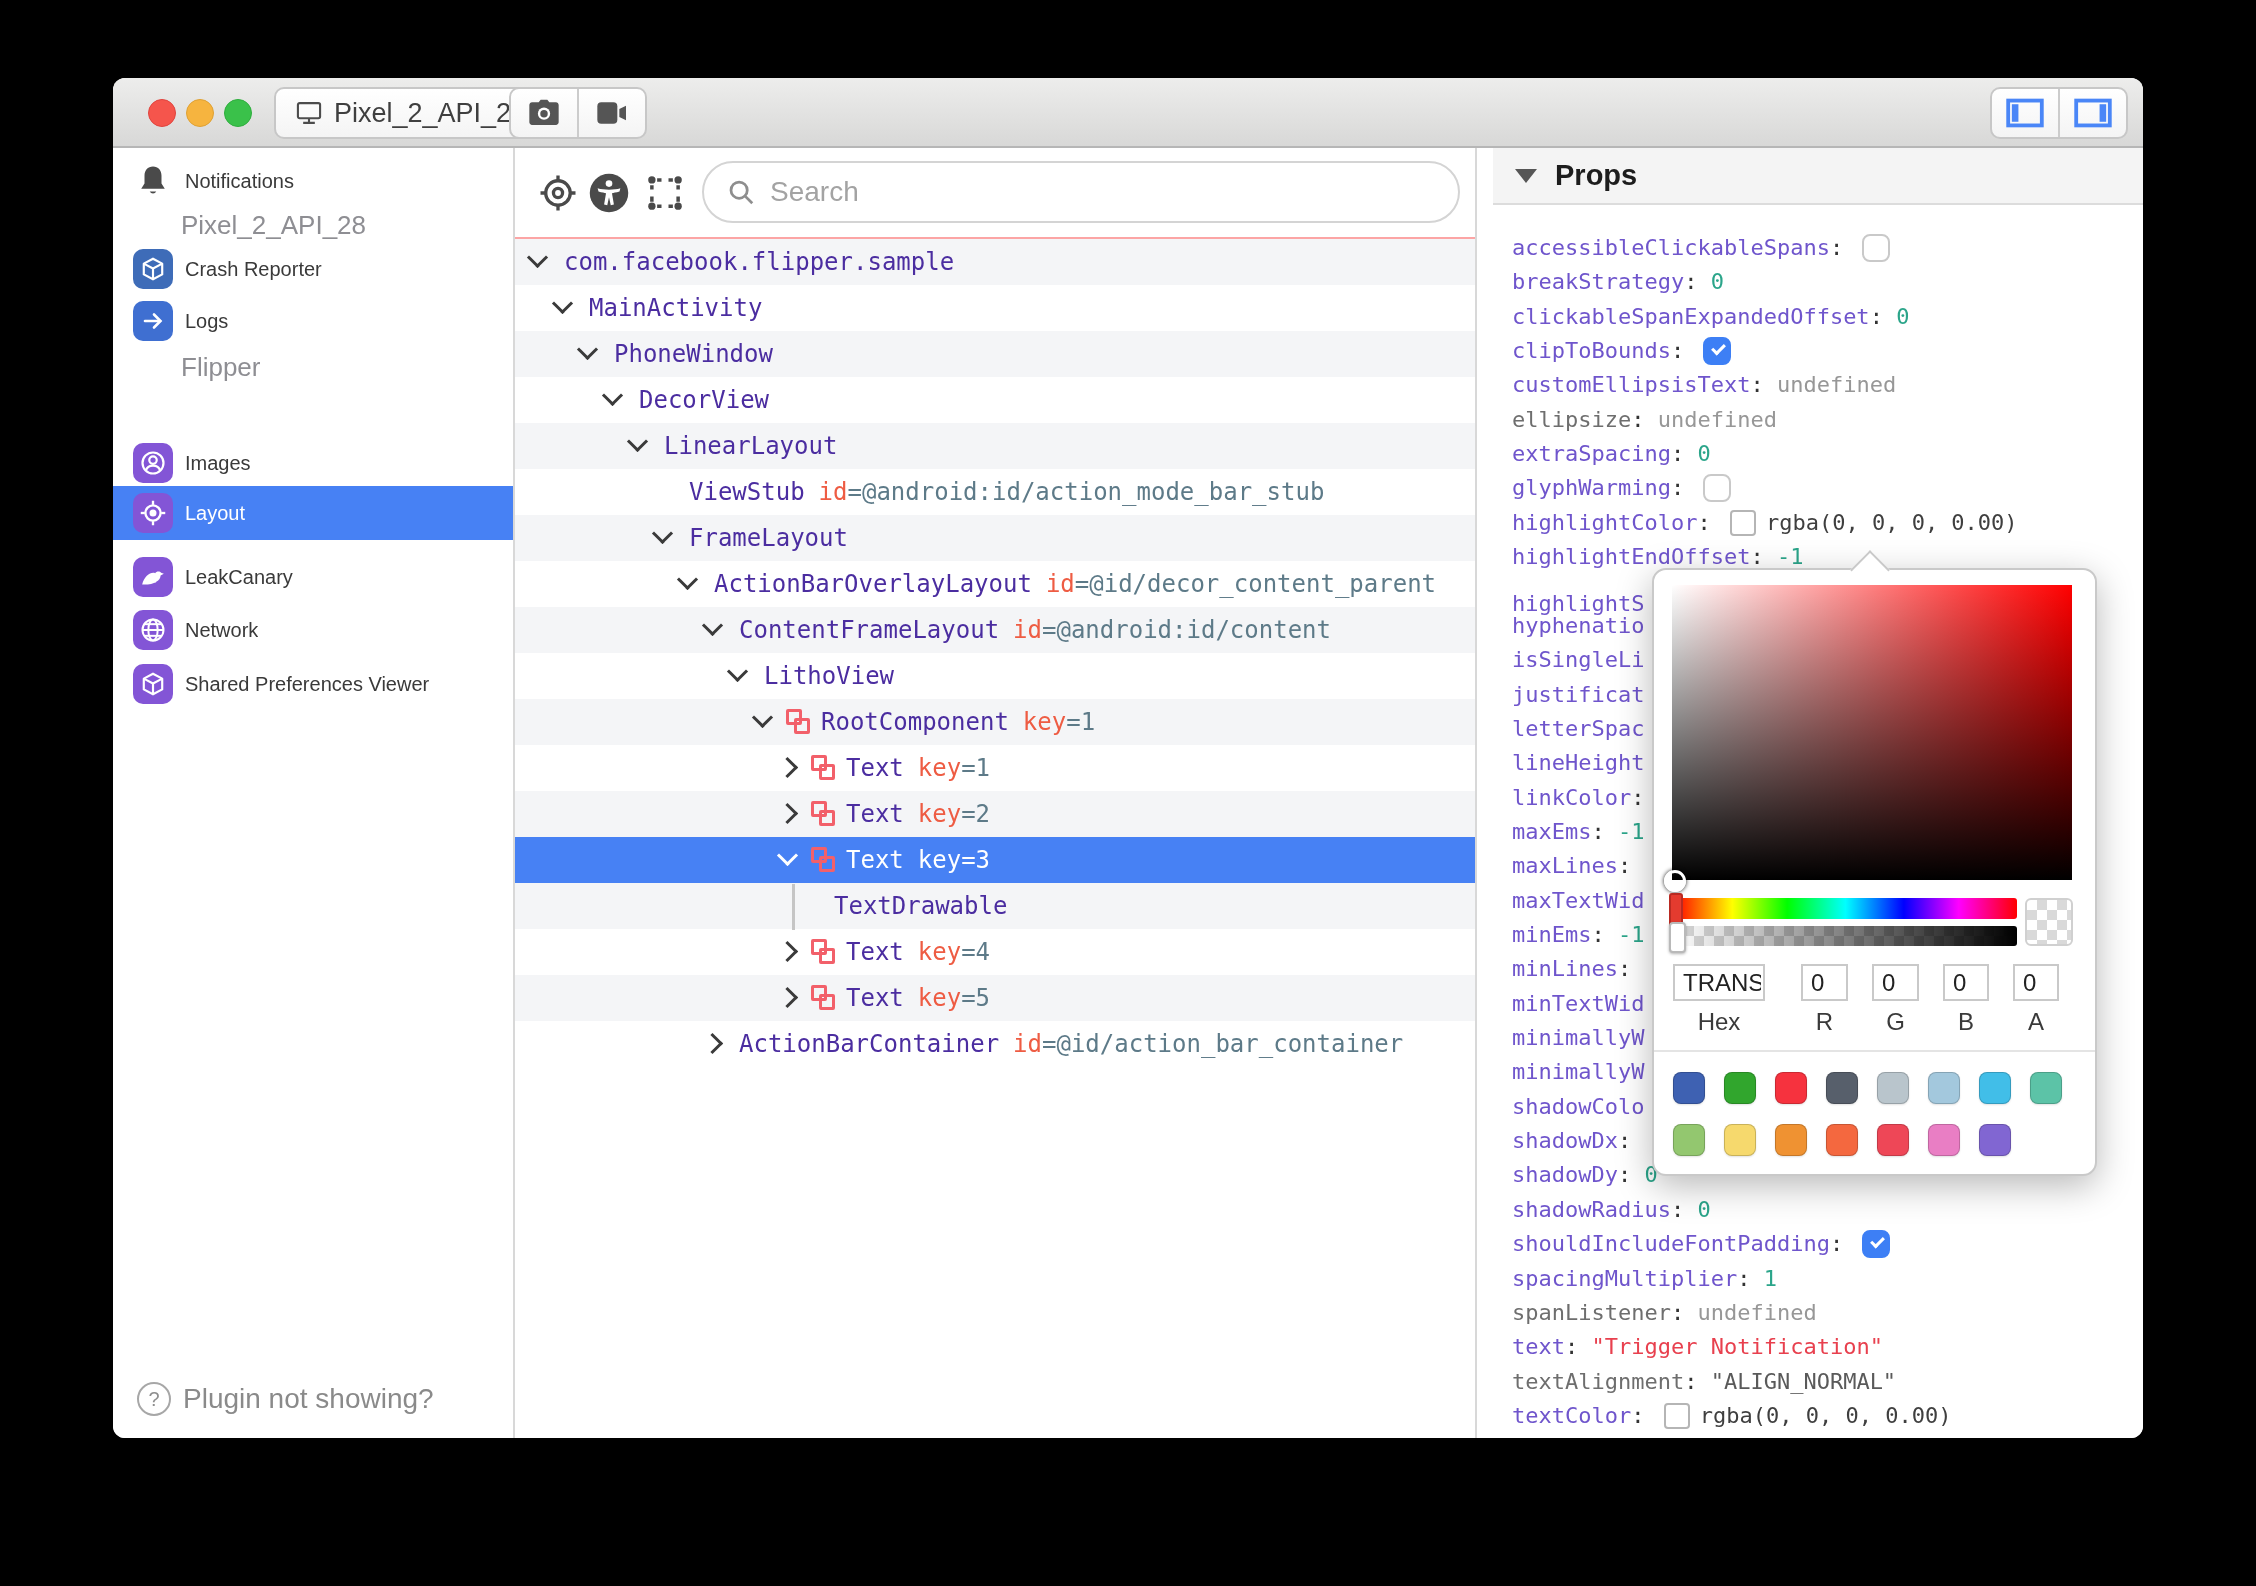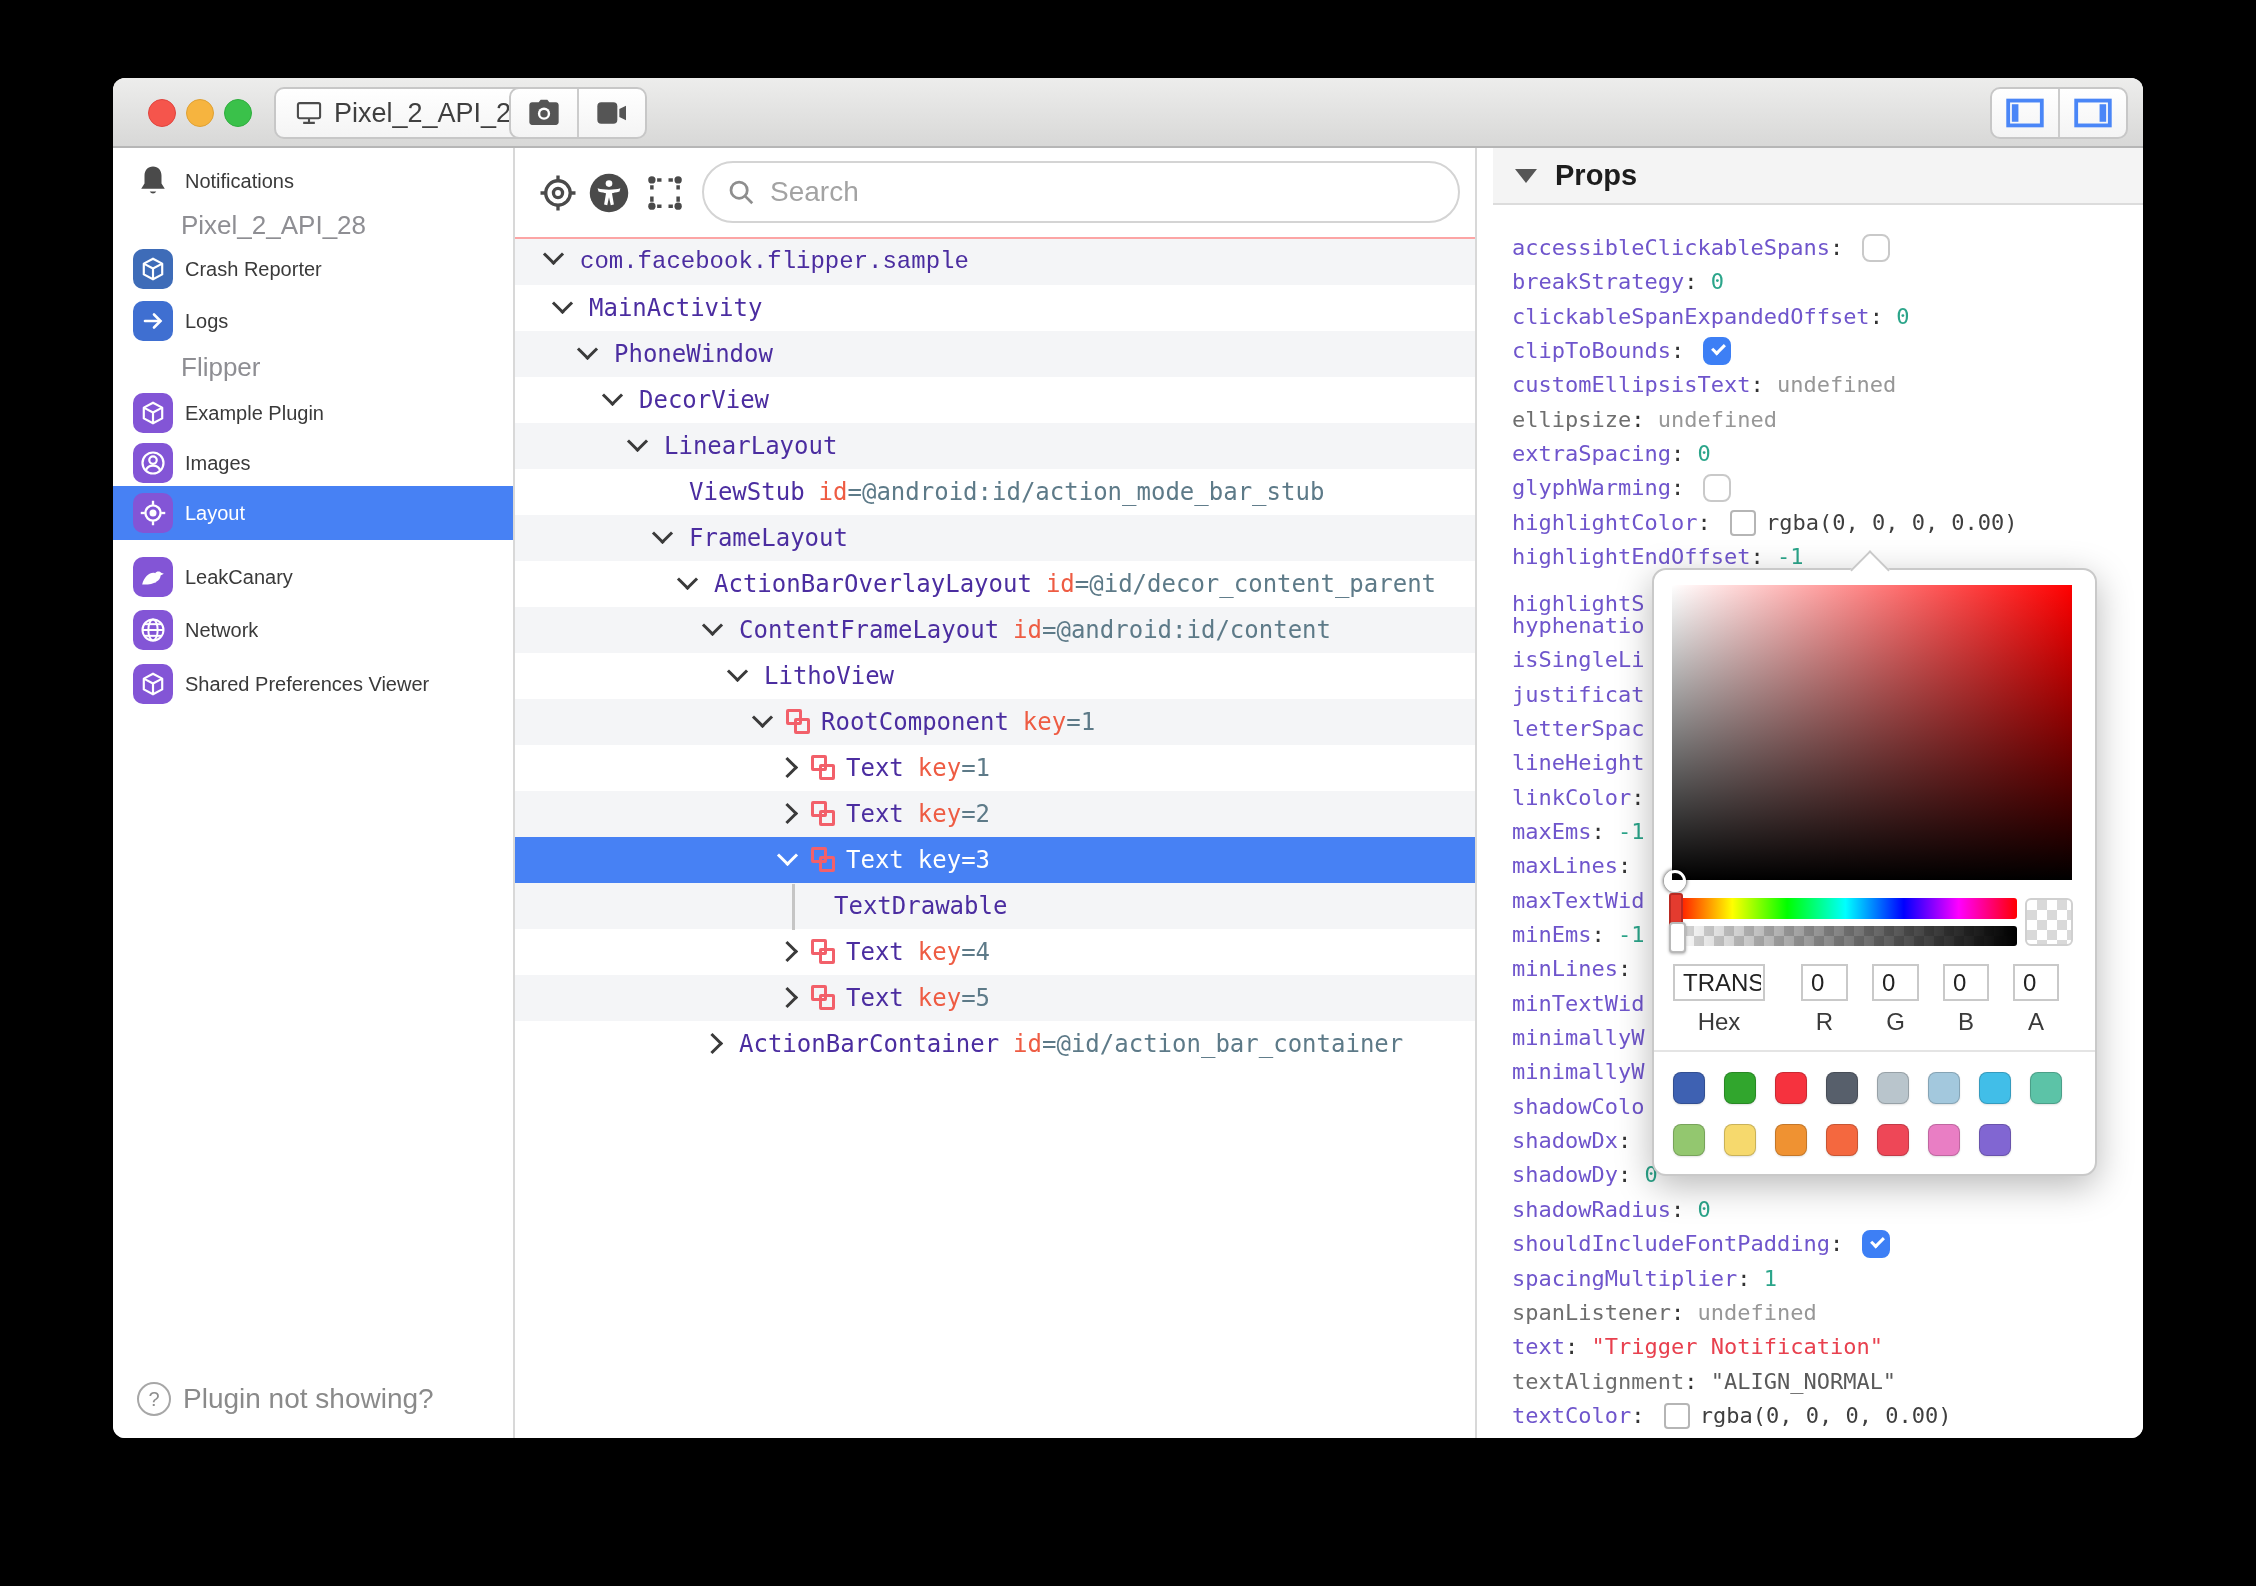--- a/index.html
+++ b/index.html
@@ -210,30 +210,20 @@
             <svg width="24" height="24" viewBox="0 0 24 24" fill="none" stroke="#fff" stroke-width="2.6" stroke-linecap="round">
               <line x1="4" y1="12" x2="19" y2="12"></line>
                 <path d="M13 5.5 L19.5 12 L13 18.5"></path>
             </svg>
           </span>
           <span class="lbl">Logs</span>
         </div>
 
         <div class="side-header" style="top:204px">Flipper</div>
 
-        <div class="side-row" style="top:238px">
-          <span class="plug-icon plug-purple">
-            <svg width="26" height="26" viewBox="0 0 24 24" fill="none" stroke="#fff" stroke-width="2" stroke-linejoin="round">
-              <path d="M12 2.5 L20.5 7 V17 L12 21.5 L3.5 17 V7 Z"></path>
-                <path d="M3.5 7 L12 11.5 L20.5 7"></path>
-                <path d="M12 11.5 V21.5"></path>
-            </svg>
-          </span>
-          <span class="lbl">Example Plugin</span>
-        </div>
 
         <div class="side-row" style="top:288px">
           <span class="plug-icon plug-purple">
             <svg width="28" height="28" viewBox="0 0 24 24" fill="none" stroke="#fff" stroke-width="1.9">
               <circle cx="12" cy="12" r="9"></circle>
                 <circle cx="12" cy="9.5" r="3.2"></circle>
               <path d="M5.8 18.5 C7 14.8 10 14.2 12 14.2 C14 14.2 17 14.8 18.2 18.5"></path>
             </svg>
           </span>
           <span class="lbl">Images</span>
@@ -329,21 +319,21 @@
           </span>
           <div id="search-wrap">
             <svg width="30" height="30" viewBox="0 0 24 24" fill="none" stroke="#8e8e8e" stroke-width="2.2">
               <circle cx="10.5" cy="10.5" r="6.5"></circle>
                 <line x1="15.5" y1="15.5" x2="21" y2="21"></line>
             </svg>
             <input id="search-input" placeholder="Search" style="">
           </div>
         </div>
         <div id="tree">
-            <div class="tree-row even" style="padding-left: 31px; font-family: Liberation Mono, monospace;"><span class="tw"><i class="chev down"></i></span><span class="tname">com.facebook.flipper.sample</span></div>
+            <div class="tree-row even" style="padding-left: 15px;"><span class="tw"><i class="chev down"></i></span><span class="tname">com.facebook.flipper.sample</span></div>
             <div class="tree-row odd" style="padding-left: 40px;"><span class="tw"><i class="chev down"></i></span><span class="tname">MainActivity</span></div>
             <div class="tree-row even" style="padding-left: 65px;"><span class="tw"><i class="chev down"></i></span><span class="tname">PhoneWindow</span></div>
             <div class="tree-row odd" style="padding-left: 90px;"><span class="tw"><i class="chev down"></i></span><span class="tname">DecorView</span></div>
             <div class="tree-row even" style="padding-left: 115px;"><span class="tw"><i class="chev down"></i></span><span class="tname">LinearLayout</span></div>
             <div class="tree-row odd" style="padding-left: 140px;"><span class="tw"></span><span class="tname">ViewStub</span><span class="tattr-k">id</span><span class="tattr-v">=@android:id/action_mode_bar_stub</span></div>
             <div class="tree-row even" style="padding-left: 140px;"><span class="tw"><i class="chev down"></i></span><span class="tname">FrameLayout</span></div>
             <div class="tree-row odd" style="padding-left: 165px;"><span class="tw"><i class="chev down"></i></span><span class="tname">ActionBarOverlayLayout</span><span class="tattr-k">id</span><span class="tattr-v">=@id/decor_content_parent</span></div>
             <div class="tree-row even" style="padding-left: 190px;"><span class="tw"><i class="chev down"></i></span><span class="tname">ContentFrameLayout</span><span class="tattr-k">id</span><span class="tattr-v">=@android:id/content</span></div>
             <div class="tree-row odd" style="padding-left: 215px;"><span class="tw"><i class="chev down"></i></span><span class="tname">LithoView</span></div>
             <div class="tree-row even" style="padding-left: 240px;"><span class="tw"><i class="chev down"></i></span><span class="litho"></span><span class="tname">RootComponent</span><span class="tattr-k">key</span><span class="tattr-v">=1</span></div>

